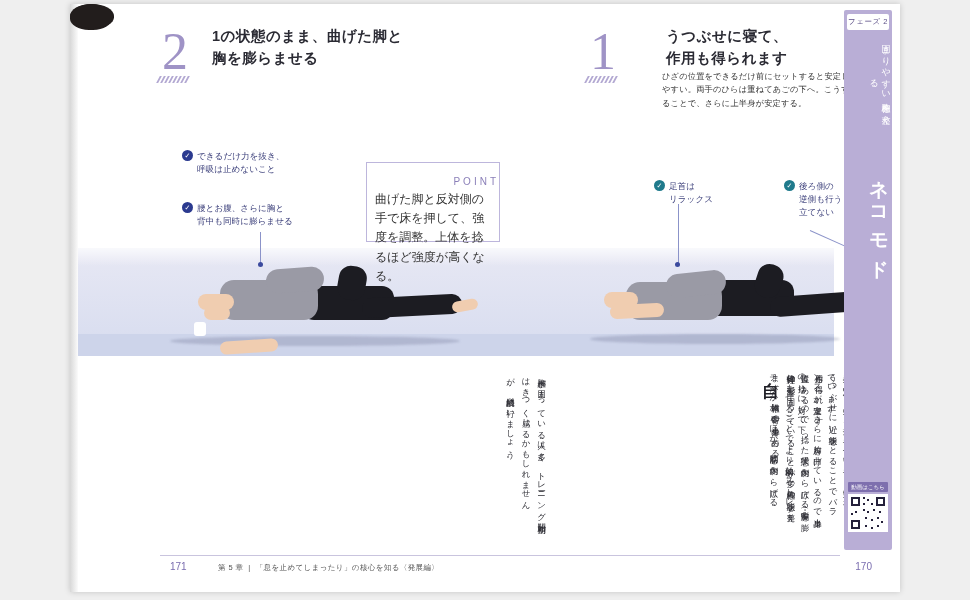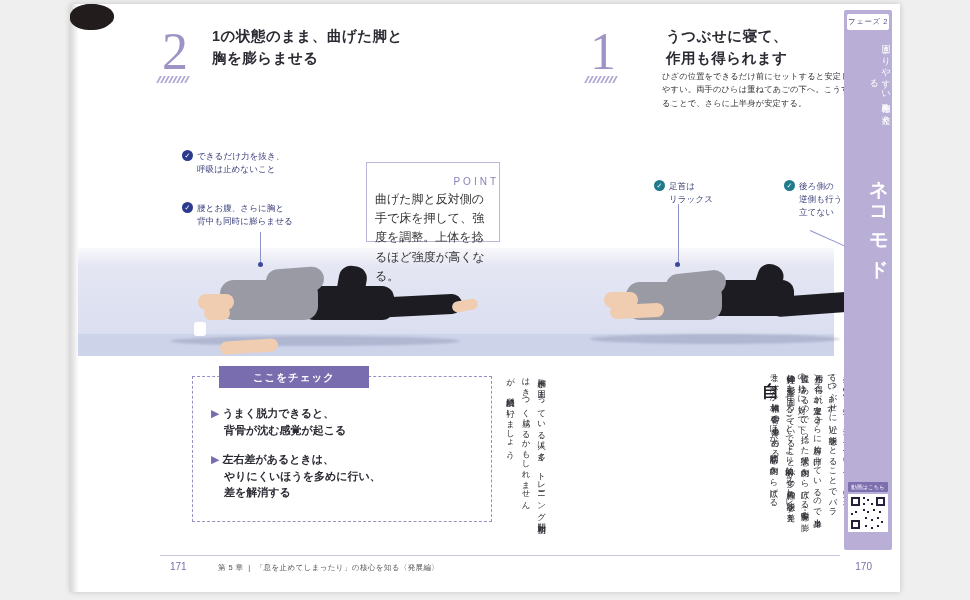--- a/index.html
+++ b/index.html
@@ -176,32 +176,20 @@
       <div class="sk skin" style="left:382px;top:296px;width:26px;height:11px;border-radius:6px;transform:rotate(-10deg);"></div>
       <div class="sk shirt" style="left:150px;top:276px;width:98px;height:40px;border-radius:14px;"></div>
       <div class="sk shirt" style="left:196px;top:264px;width:58px;height:24px;border-radius:12px;transform:rotate(-4deg);"></div>
       <div class="sk skin" style="left:134px;top:302px;width:26px;height:14px;border-radius:7px;"></div>
       <div class="sk skin" style="left:150px;top:336px;width:58px;height:13px;border-radius:7px;transform:rotate(-4deg);"></div>
       <div class="hair" style="left:118px;top:272px;width:44px;height:24px;"></div>
       <div class="sk skin" style="left:128px;top:290px;width:36px;height:16px;border-radius:8px;"></div>
       <div class="watch" style="left:124px;top:318px;width:12px;height:14px;border-radius:3px;"></div>
     </div>
 
-    <div class="checkbox" style="left:122px;top:372px;width:298px;height:144px;">
-      <div class="hd">ここをチェック</div>
-      <div class="chk-item" style="left:18px;top:28px;width:260px;">
-        <div><span class="ar">▶</span><span>うまく脱力できると、</span></div>
-        <div style="padding-left:13px;">背骨が沈む感覚が起こる</div>
-      </div>
-      <div class="chk-item" style="left:18px;top:74px;width:266px;">
-        <div><span class="ar">▶</span><span>左右差があるときは、</span></div>
-        <div style="padding-left:13px;">やりにくいほうを多めに行い、</div>
-        <div style="padding-left:13px;">差を解消する</div>
-      </div>
-    </div>
 
     <div class="vtext" style="left:432px;top:368px;height:152px;">胸椎が固まっている人は多く、トレーニング開始初期はきつく感じるかもしれませんが、継続的に行いましょう。</div>
 
     <div class="tabcol">
       <div class="tab-phase">フェーズ 2</div>
       <div class="tab-small">固まりやすい胸椎を整える</div>
       <div class="tab-big">ネコモド</div>
       <div class="qr-label">動画はこちら</div>
       <div class="qr">
         <i style="left:3px;top:3px;width:9px;height:9px;"></i>

